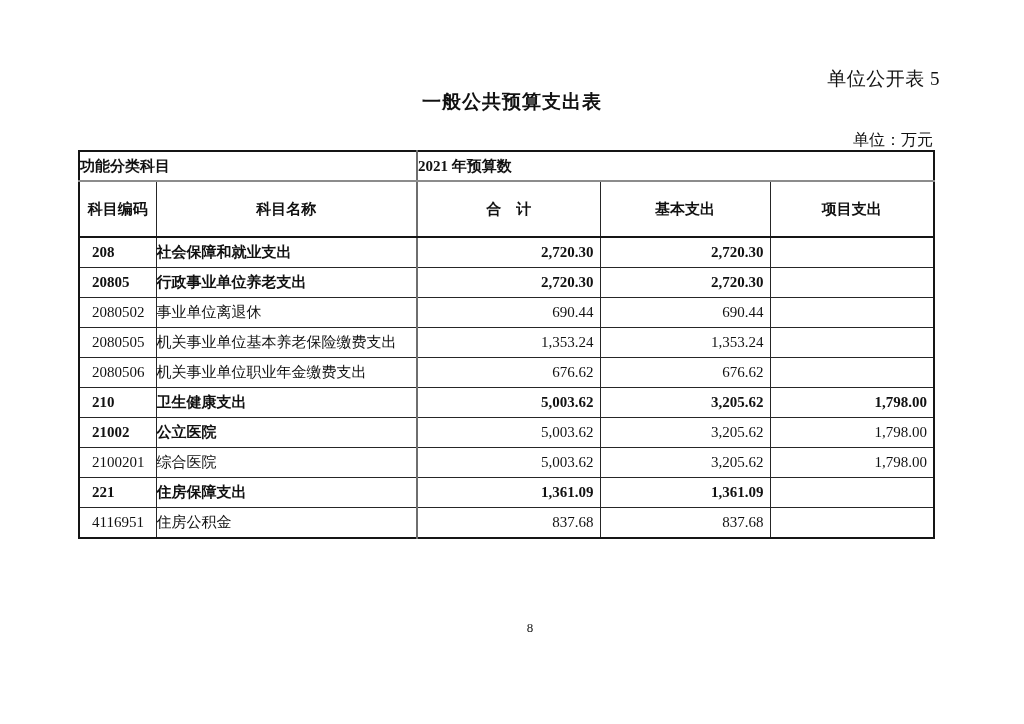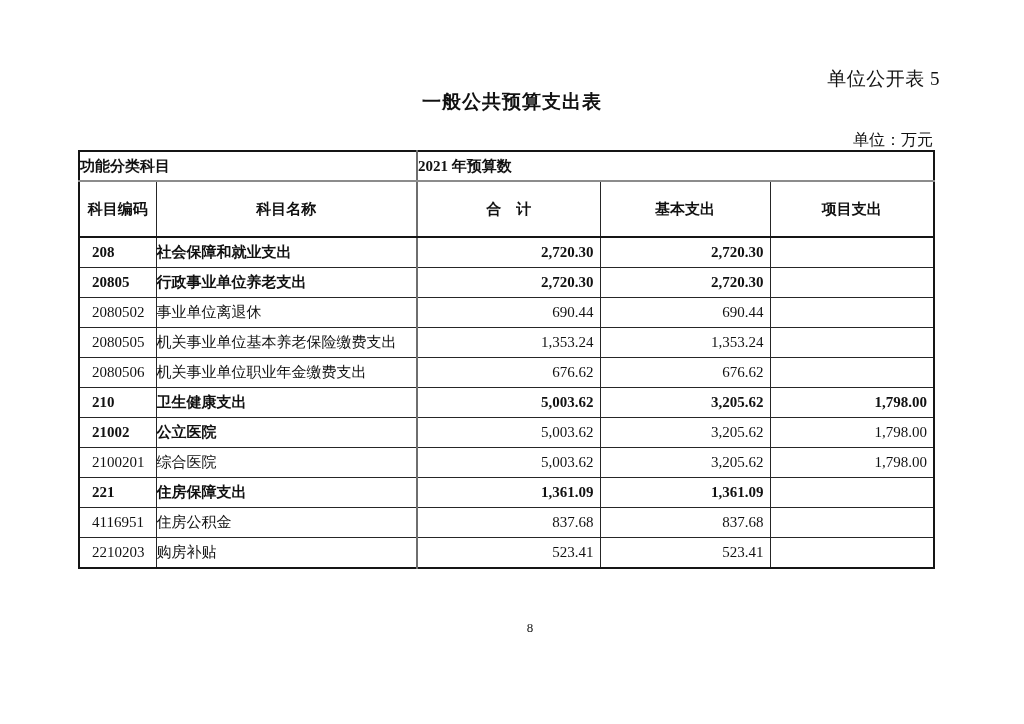--- a/index.html
+++ b/index.html
@@ -130,23 +130,16 @@
     <td class="num">1,361.09</td>
     <td class="num"></td>
   </tr>
   <tr>
     <td class="code">4116951</td>
     <td class="name ind2">住房公积金</td>
     <td class="num gdiv">837.68</td>
     <td class="num">837.68</td>
     <td class="num"></td>
   </tr>
-  <tr>
-    <td class="code">2210203</td>
-    <td class="name ind2">购房补贴</td>
-    <td class="num gdiv">523.41</td>
-    <td class="num">523.41</td>
-    <td class="num"></td>
-  </tr>
 </tbody>
   </table>
 
 <div class="page-number">8</div>
 
 </body></html>

